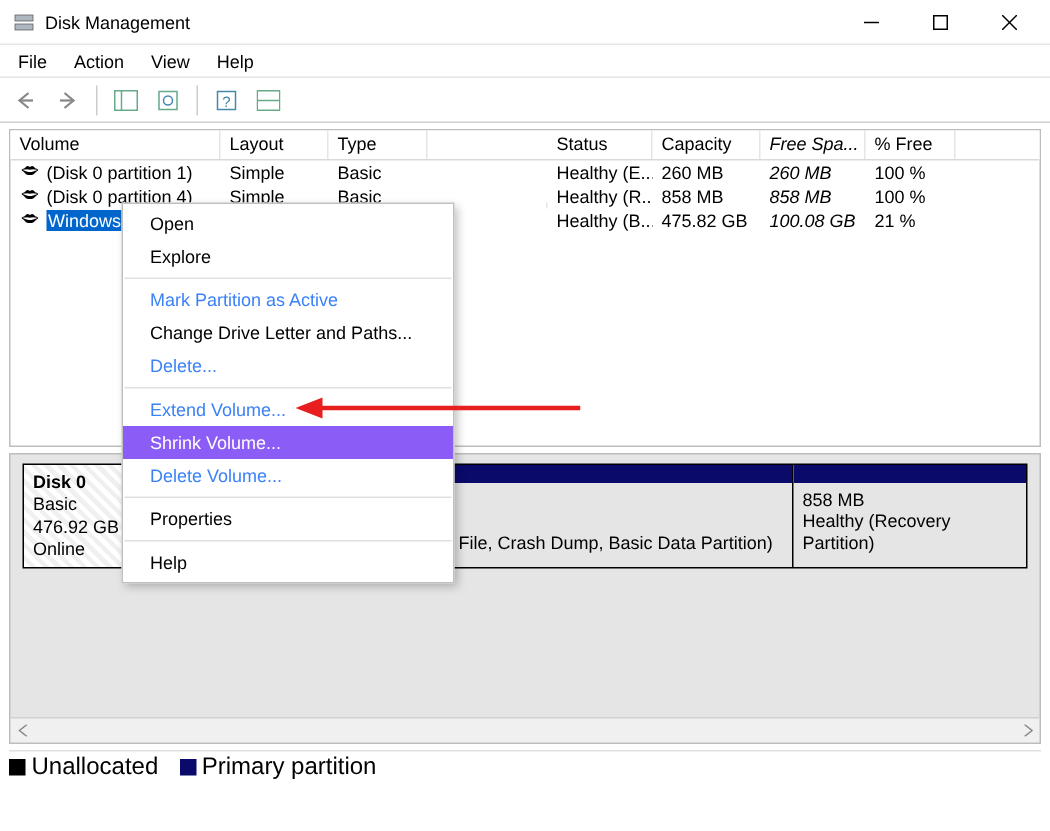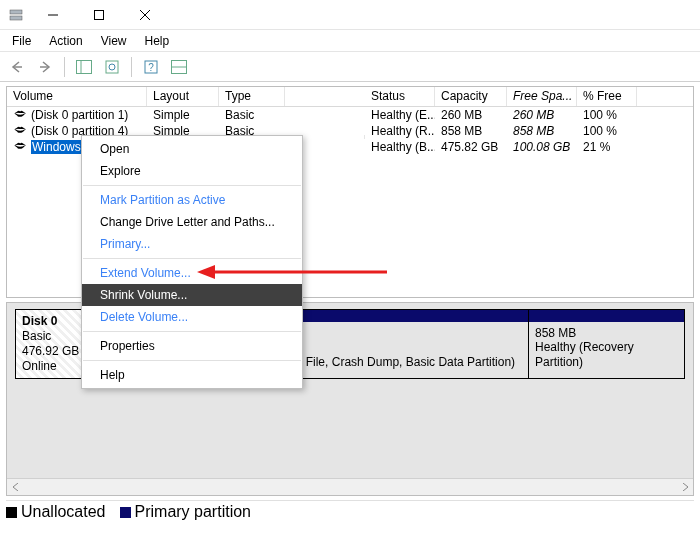--- a/index.html
+++ b/index.html
@@ -84,21 +84,21 @@
     width: 222px;
     background:#fff;
     border:1px solid #c0c0c0;
     box-shadow: 2px 2px 6px rgba(0,0,0,0.25);
     padding: 2px 0;
     font-size: 12px;
     z-index: 20;
   }
   .cm-item { height:22px; display:flex; align-items:center; padding:0 18px; white-space:nowrap; }
   .cm-item.disabled { color:#3b82f6; }
-  .cm-item.hl { background:#404040; color:#fff; }
+  .cm-item.hl { background:#8b5cf6; color:#fff; }
   .cm-sep { height:1px; background:#e0e0e0; margin:3px 1px; }
   
   .graph-pane {
     border: 1px solid #bdbdbd;
     margin: 0 6px;
     height: 194px;
     position: relative;
     background:#e5e5e5;
     overflow:hidden;
   }
@@ -167,20 +167,21 @@
 
 <div class="titlebar">
   <span class="title-icon">
     <svg viewBox="0 0 16 16" width="16" height="16">
         <rect x="2" y="3" width="12" height="4" fill="#aeb7c0"></rect>
         <rect x="2" y="9" width="12" height="4" fill="#aeb7c0"></rect>
         <rect x="2" y="3" width="12" height="4" fill="none" stroke="#555" stroke-width="0.5"></rect>
         <rect x="2" y="9" width="12" height="4" fill="none" stroke="#555" stroke-width="0.5"></rect>
       </svg>
   </span>
+  <span class="title-text">Disk Management</span>
   <div class="win-btn">
       <svg viewBox="0 0 10 10">
         <line x1="0" y1="5" x2="10" y2="5"></line>
       </svg>
     </div>
   <div class="win-btn">
       <svg viewBox="0 0 10 10">
         <rect x="0.5" y="0.5" width="9" height="9"></rect>
       </svg>
     </div>
@@ -292,21 +293,21 @@
       <div class="cell c-pfree">21 %</div>
     </div>
   </div>
 
   <div class="context-menu">
     <div class="cm-item">Open</div>
     <div class="cm-item">Explore</div>
     <div class="cm-sep"></div>
     <div class="cm-item disabled">Mark Partition as Active</div>
     <div class="cm-item">Change Drive Letter and Paths...</div>
-    <div class="cm-item disabled">Primary...</div>
+    <div class="cm-item disabled">Delete...</div>
     <div class="cm-sep"></div>
     <div class="cm-item disabled">Extend Volume...</div>
     <div class="cm-item hl">Shrink Volume...</div>
     <div class="cm-item disabled">Delete Volume...</div>
     <div class="cm-sep"></div>
     <div class="cm-item">Properties</div>
     <div class="cm-sep"></div>
     <div class="cm-item">Help</div>
   </div>
 

